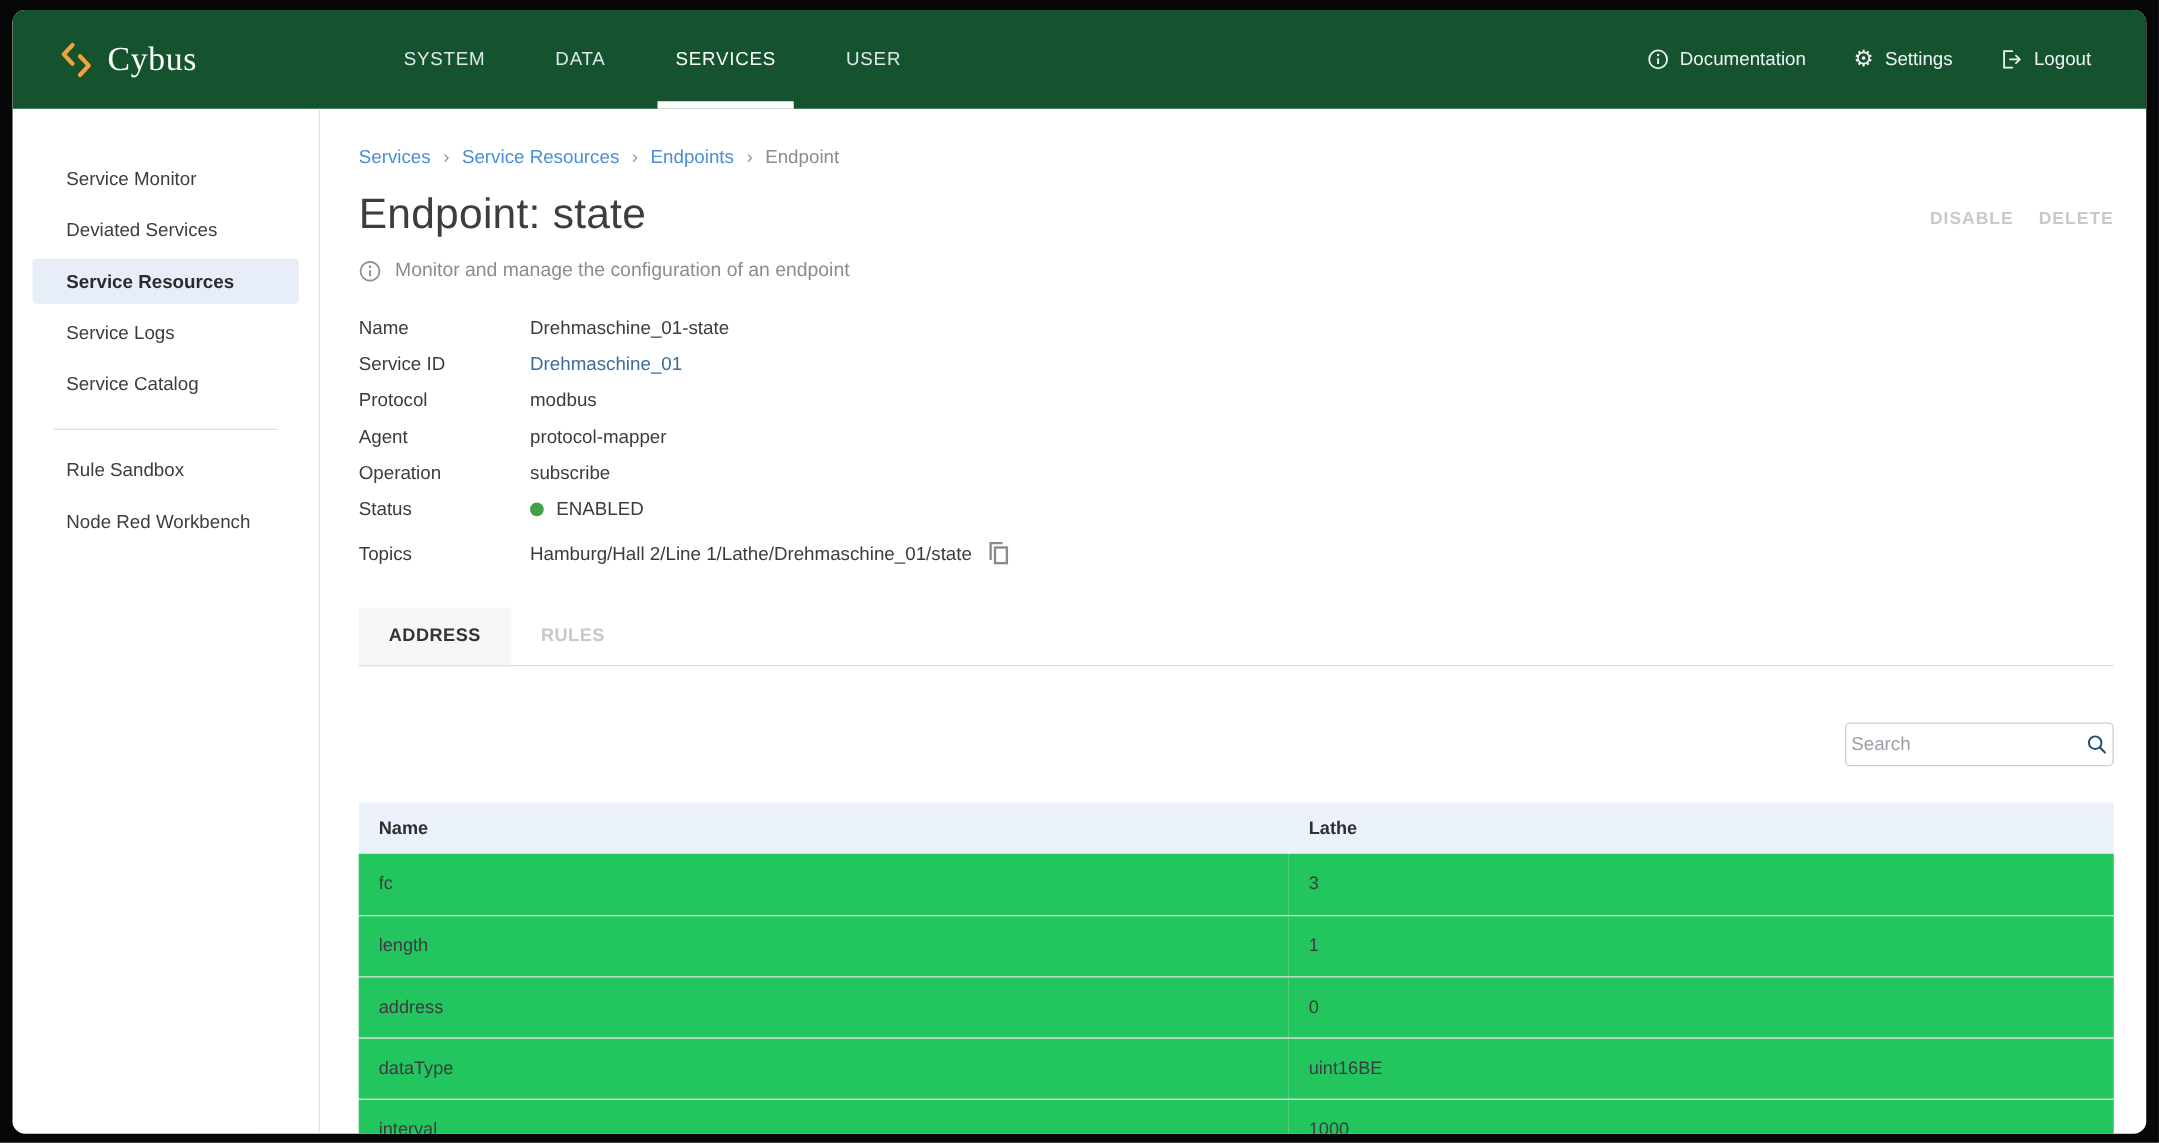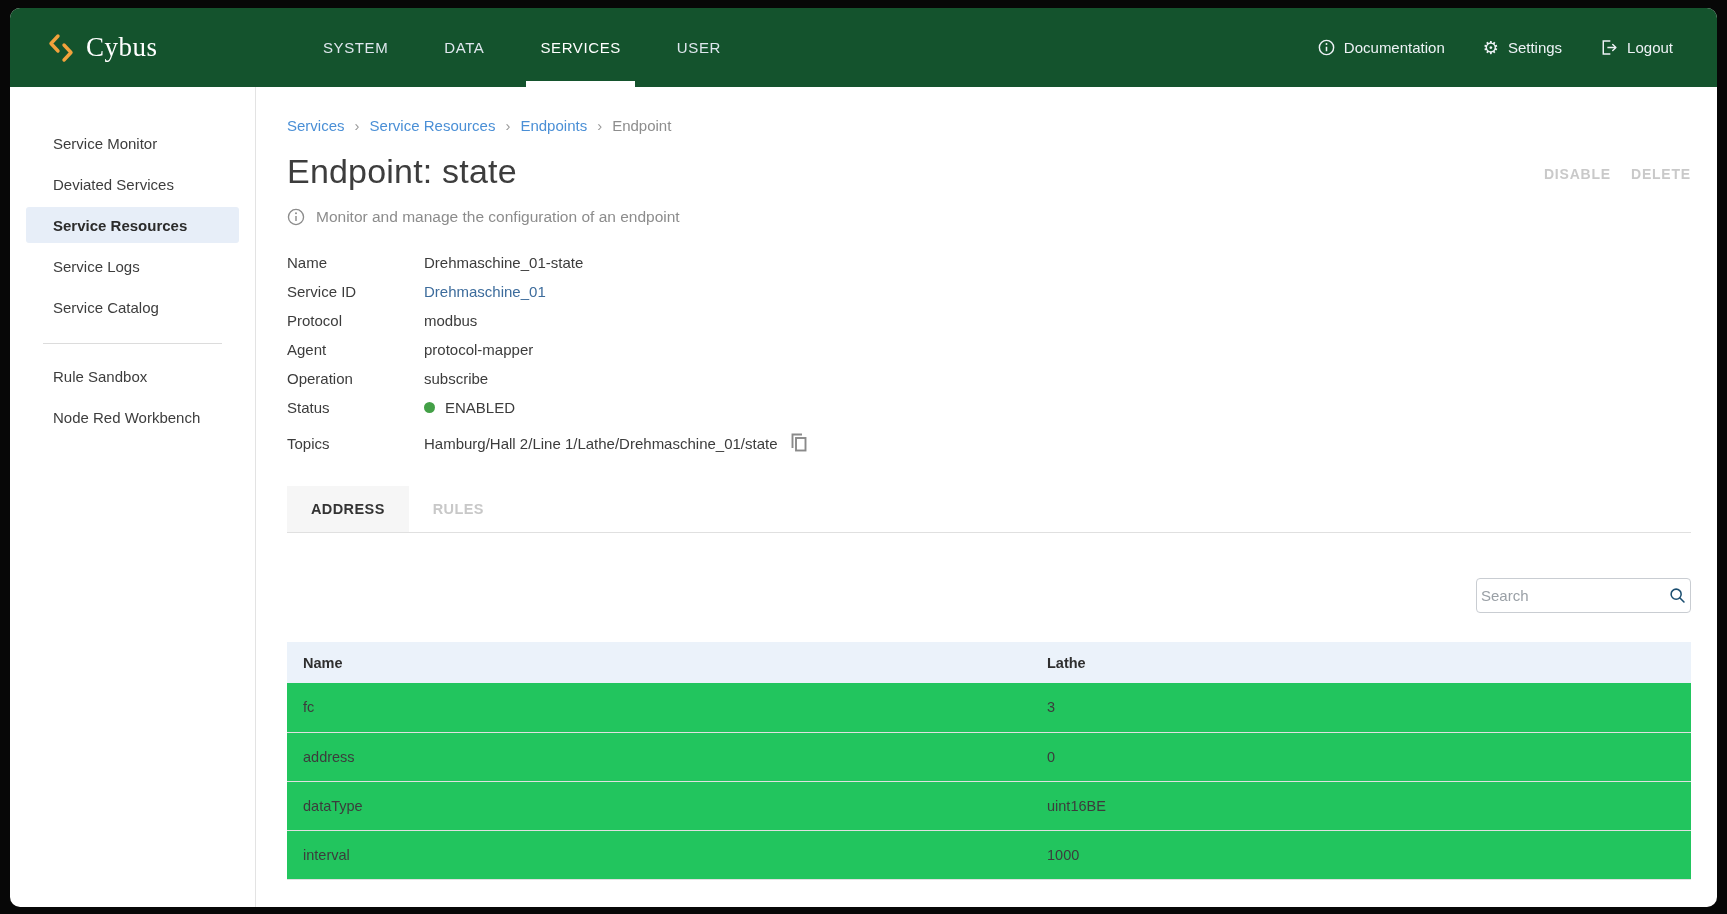--- a/index.html
+++ b/index.html
@@ -265,20 +265,24 @@
             <th class="col-name">Name</th>
             <th>Lathe</th>
           </tr>
         </thead>
         <tbody>
           <tr>
             <td>fc</td>
             <td>3</td>
           </tr>
           <tr>
+            <td>length</td>
+            <td>1</td>
+          </tr>
+          <tr>
             <td>address</td>
             <td>0</td>
           </tr>
           <tr>
             <td>dataType</td>
             <td>uint16BE</td>
           </tr>
           <tr>
             <td>interval</td>
             <td>1000</td>

